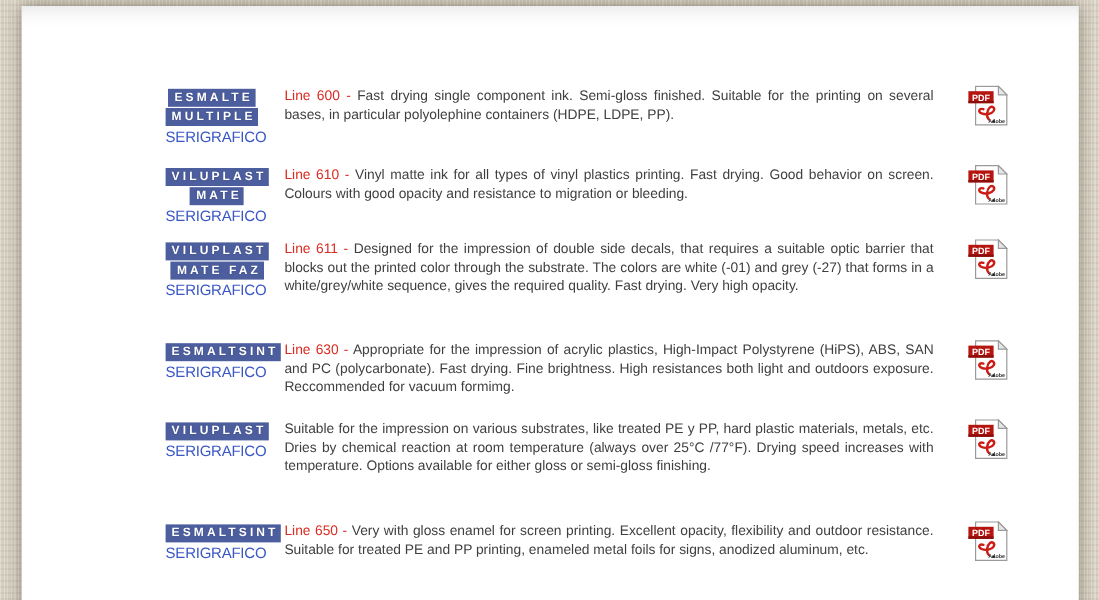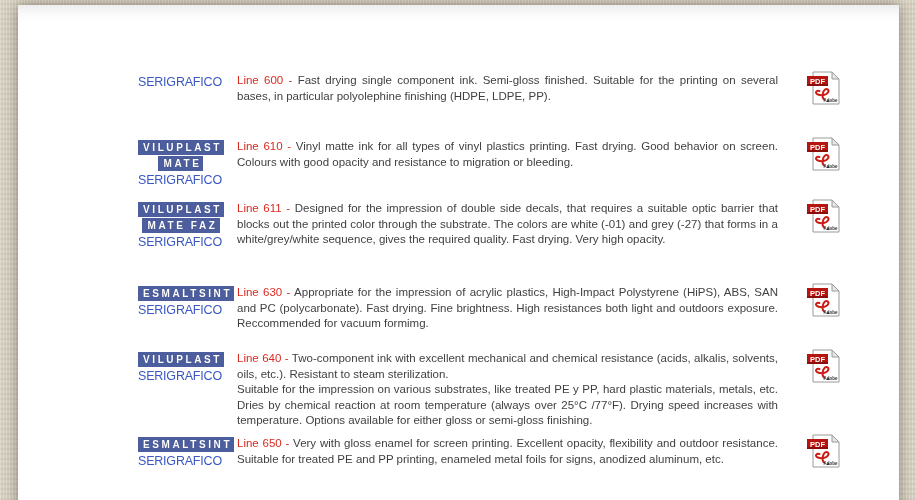--- a/index.html
+++ b/index.html
@@ -45,24 +45,28 @@
   }
   .pdf svg{display:block;}
 </style>
 </head>
 <body>
 
 <div class="page"></div>
 
 <div class="row" style="top:73px">
   <div class="logo">
-    <div class="logo-sub">SERIGRAFICO</div>
-  </div>
-  <div class="desc">
-    <p><span class="line-label">Line 600 -</span> <span>Fast drying single component ink. Semi-gloss finished. Suitable for the printing on several bases, in particular polyolephine finishing (HDPE, LDPE, PP).</span></p>
+    <div class="bars">
+      <div class="bar">ESMALTE</div>
+      <div class="bar">MULTIPLE</div>
+    </div>
+    <div class="logo-sub">SERIGRAFICO</div>
+  </div>
+  <div class="desc">
+    <p><span class="line-label">Line 600 -</span> <span>Fast drying single component ink. Semi-gloss finished. Suitable for the printing on several bases, in particular polyolephine containers (HDPE, LDPE, PP).</span></p>
     <p></p>
   </div>
   <a class="pdf">
     <svg width="34" height="34" viewBox="0 0 34 34">
       <path d="M7 1 h19 l7 7 v25 h-26 z" fill="#ffffff" stroke="#9a9a9a" stroke-width="1"></path>
       <path d="M26 1 l7 7 h-7 z" fill="#e6e6e6" stroke="#9a9a9a" stroke-width="1"></path>
       <rect x="1" y="5" width="21" height="10" fill="#b5140f"></rect>
       <rect x="1" y="13" width="21" height="2" fill="#8c0e0a"></rect>
       <text x="11.5" y="12.8" font-size="7.5" font-weight="bold" fill="#ffffff" text-anchor="middle" font-family="Liberation Sans, sans-serif">PDF</text>
       <path d="M13.5 20 c-3.5 -1 -5 2 -1.5 3.5 c3.5 1.5 8.5 0.5 10 -2 c1.5 -2.5 -1 -4.5 -3 -3 c-2.5 2 -3.5 7.5 -1 10" stroke="#cb1d16" stroke-width="2" fill="none" stroke-linecap="round"></path>
@@ -150,21 +154,20 @@
 </div>
 
 <div class="row" style="top:351px">
   <div class="logo">
     <div class="bars">
       <div class="bar">VILUPLAST</div>
     </div>
     <div class="logo-sub">SERIGRAFICO</div>
   </div>
   <div class="desc">
-    <p><span class="line-label">Line 640 -</span> <span>Two-component ink with excellent mechanical and chemical resistance (acids, alkalis, solvents, oils, etc.). Resistant to steam sterilization.</span></p>
     <p>Suitable for the impression on various substrates, like treated PE y PP, hard plastic materials, metals, etc. Dries by chemical reaction at room temperature (always over 25°C /77°F). Drying speed increases with temperature. Options available for either gloss or semi-gloss finishing.</p>
   </div>
   <a class="pdf">
     <svg width="34" height="34" viewBox="0 0 34 34">
       <path d="M7 1 h19 l7 7 v25 h-26 z" fill="#ffffff" stroke="#9a9a9a" stroke-width="1"></path>
       <path d="M26 1 l7 7 h-7 z" fill="#e6e6e6" stroke="#9a9a9a" stroke-width="1"></path>
       <rect x="1" y="5" width="21" height="10" fill="#b5140f"></rect>
       <rect x="1" y="13" width="21" height="2" fill="#8c0e0a"></rect>
       <text x="11.5" y="12.8" font-size="7.5" font-weight="bold" fill="#ffffff" text-anchor="middle" font-family="Liberation Sans, sans-serif">PDF</text>
       <path d="M13.5 20 c-3.5 -1 -5 2 -1.5 3.5 c3.5 1.5 8.5 0.5 10 -2 c1.5 -2.5 -1 -4.5 -3 -3 c-2.5 2 -3.5 7.5 -1 10" stroke="#cb1d16" stroke-width="2" fill="none" stroke-linecap="round"></path>

